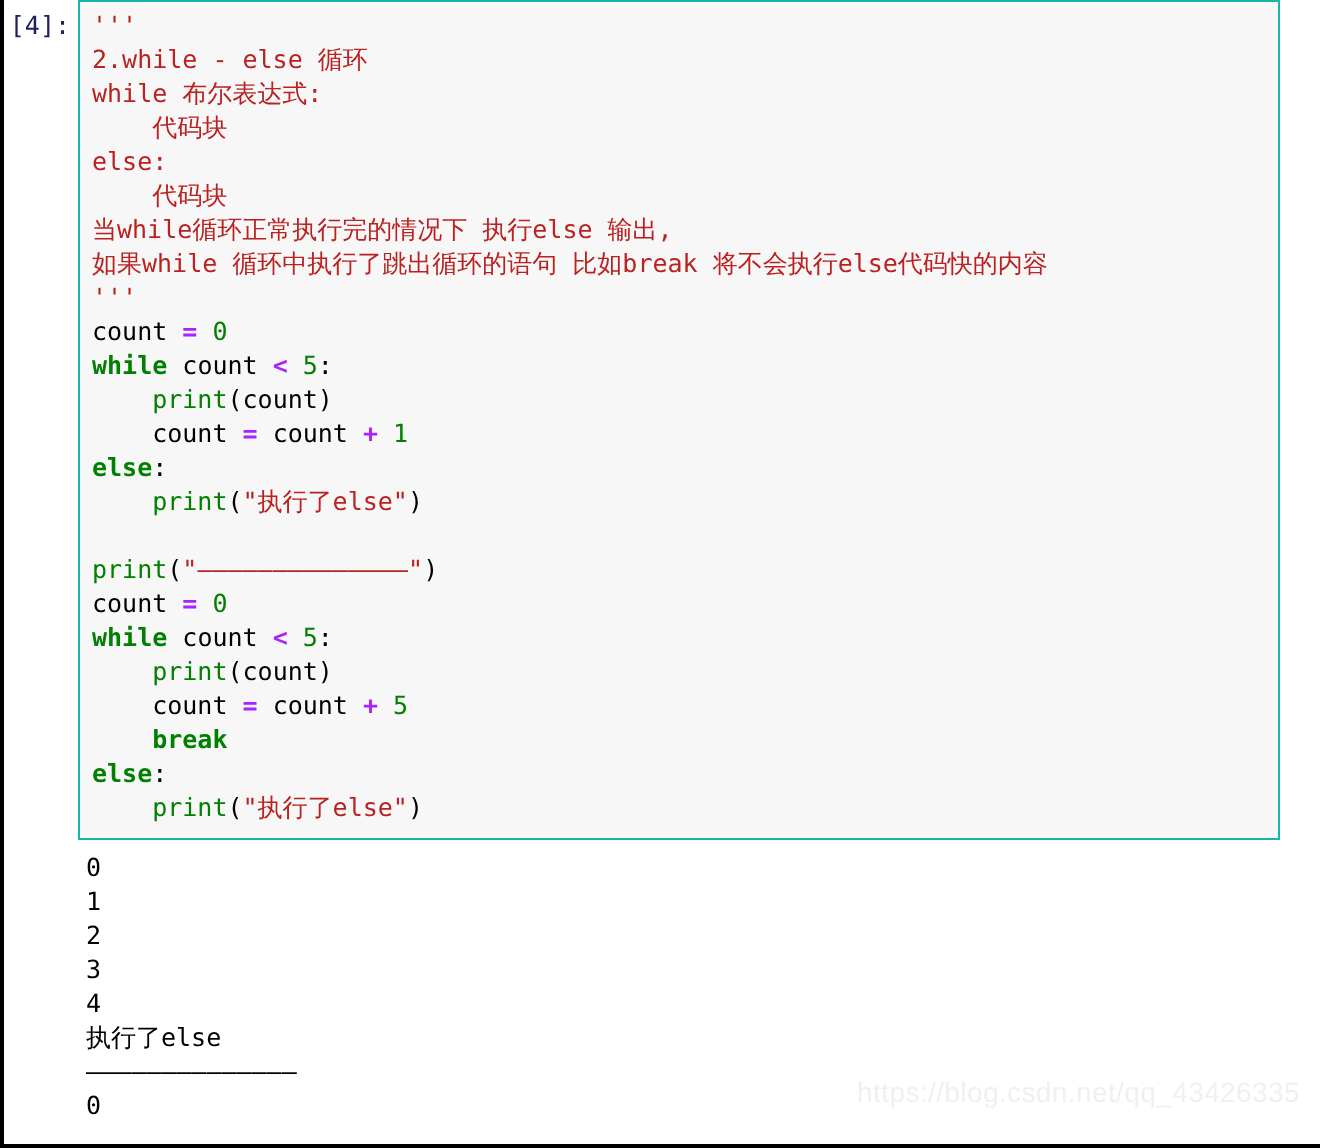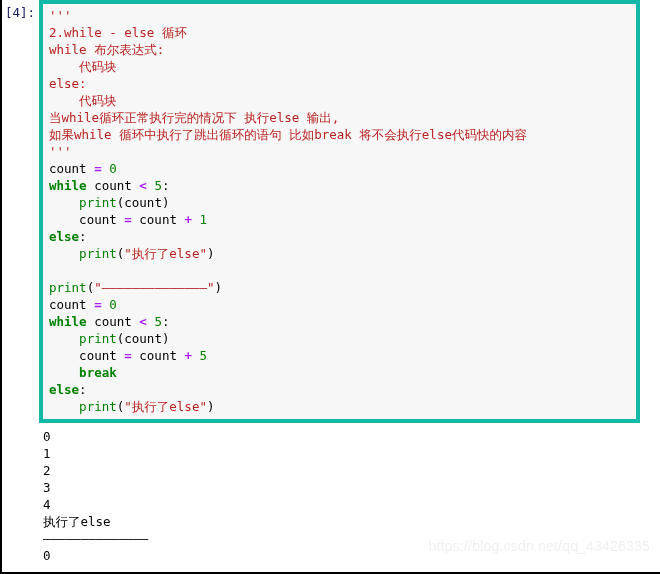--- a/index.html
+++ b/index.html
@@ -41,21 +41,21 @@
     font-size: 12.5px;
     line-height: 17px;
     color: #202060;
     padding-top: 4px;
     letter-spacing: 0px;
     user-select: none;
   }
   .input-area {
     flex: 1;
     background: #f7f7f7;
-    border: 4px solid #14b8a6;
+    border: 1px solid #14b8a6;
     box-sizing: border-box;
     margin-right: 20px;
     padding: 3px 4px 4px 6px;
     min-height: 420px;
   }
   pre.code {
     margin: 0;
     font-family: "DejaVu Sans Mono", monospace;
     font-size: 12.5px;
     line-height: 17px;

